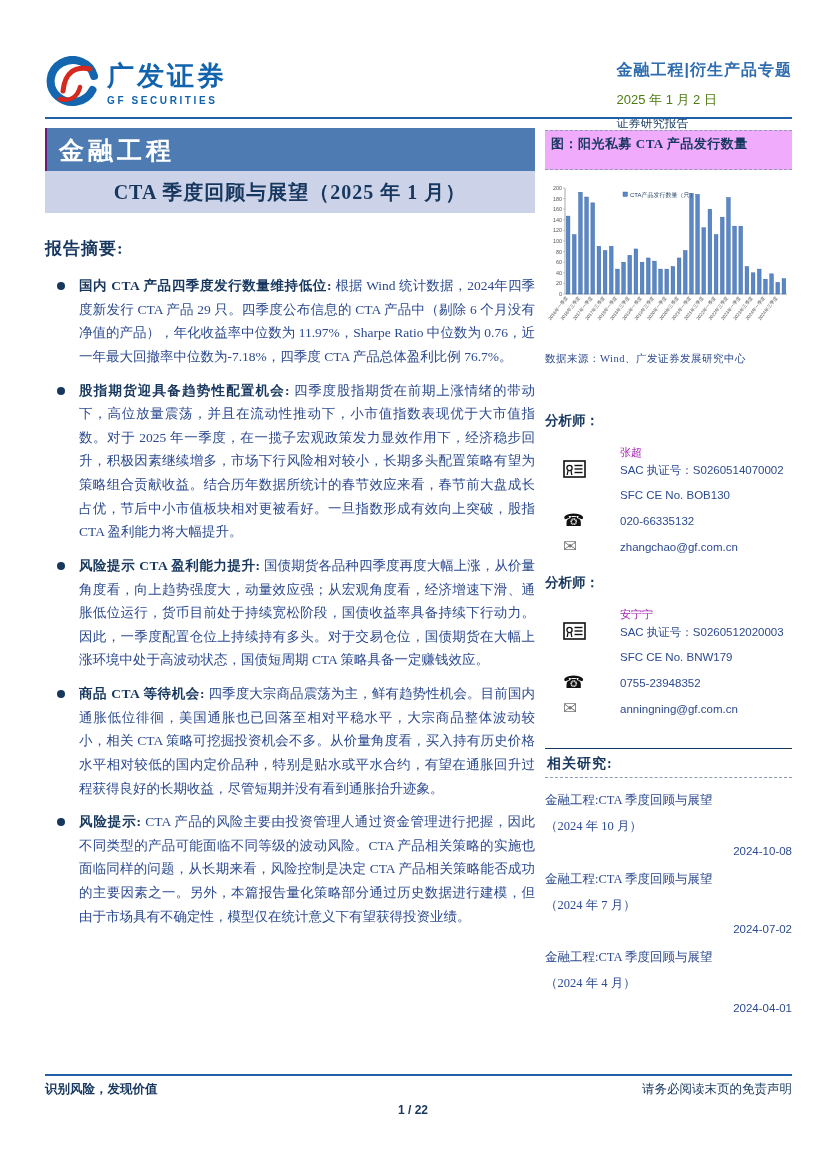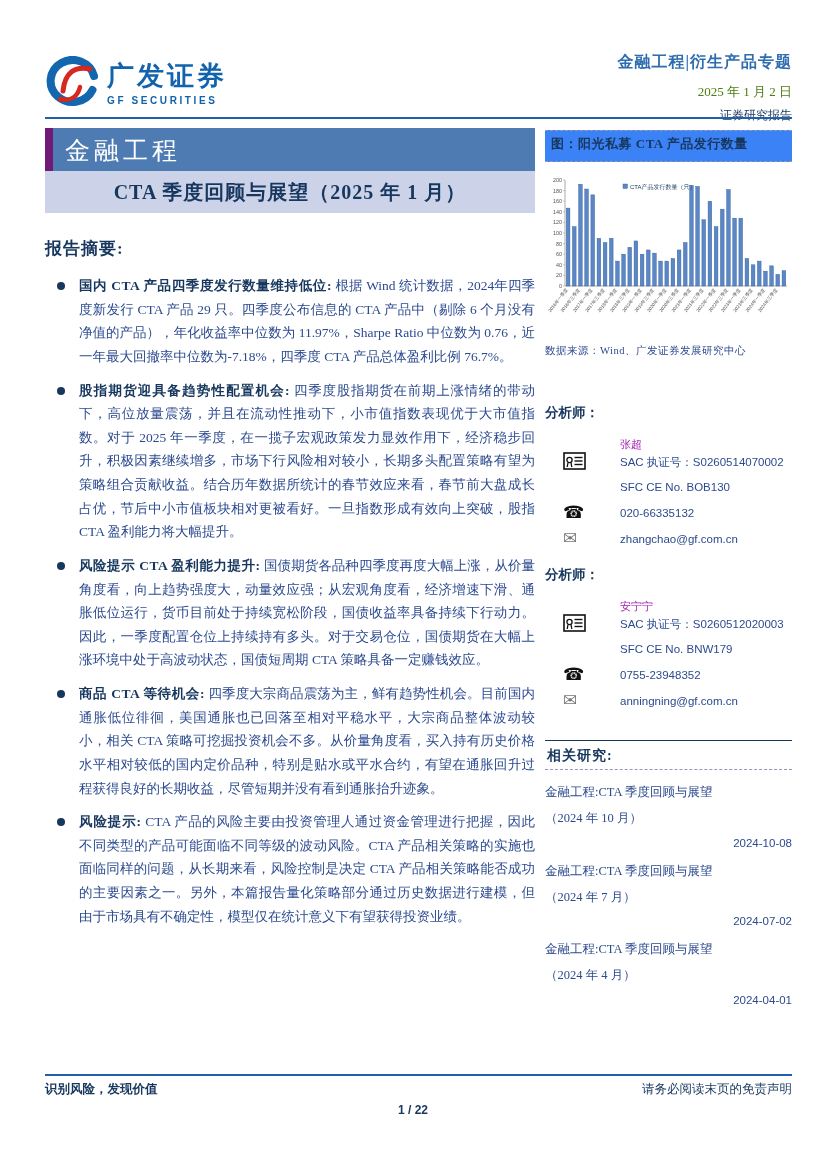--- a/index.html
+++ b/index.html
@@ -4,43 +4,43 @@
 <style>
   * { margin:0; padding:0; box-sizing:border-box; }
   body { background:#e8e8e8; font-family:"Liberation Serif","DejaVu Serif",serif; }
   .page { position:relative; width:826px; height:1169px; margin:0 auto; background:#ffffff; overflow:hidden; }
 
   
   .header { position:absolute; top:52px; left:45px; right:34px; }
   .brand { position:absolute; left:0; top:4px; display:flex; align-items:center; gap:8px; }
   .brand-text .cn { font-size:27px; font-weight:bold; color:#1263ad; letter-spacing:3px; font-family:"Liberation Sans",sans-serif; }
   .brand-text .en { font-size:10px; font-weight:bold; color:#1263ad; letter-spacing:2.6px; font-family:"Liberation Sans",sans-serif; margin-top:1px; }
-  .head-right { position:absolute; right:0; top:0; text-align:right; font-family:Liberation Serif, serif; }
+  .head-right { position:absolute; right:0; top:8px; text-align:left; font-family:Liberation Sans, sans-serif; }
   .head-right .cat  { font-size:16px; color:#2f6daf; font-weight:bold; letter-spacing:1px; }
   .head-right .date { font-size:13px; color:#4d7c0f; margin-top:10px; }
   .head-right .rep  { font-size:12px; color:#17375e; margin-top:6px; }
   .top-rule { position:absolute; top:117px; left:45px; width:747px; height:2px; background:#2060a8; }
 
   
   .left-col { position:absolute; left:45px; top:128px; width:490px; }
-  .section-band { height:43px; background:#4e7cb2; border-left:8px solid #701a75; color:#ffffff;
-                  font-size:25px; font-weight:normal; letter-spacing:4px; padding:6px 0 0 12px; }
+  .section-band { height:43px; background:#4e7cb2; border-left:2px solid #701a75; color:#ffffff;
+                  font-size:25px; font-weight:bold; letter-spacing:4px; padding:6px 0 0 12px; }
   .title-band { height:42px; background:#ccd3e8; color:#17375e; text-align:center;
                 font-size:20px; font-weight:bold; padding-top:8px; letter-spacing:1px; }
   .summary-h { margin-top:24px; font-size:17px; font-weight:bold; color:#17375e; letter-spacing:1px; }
   .bullets { margin-top:14px; }
   .bullet { display:flex; margin-bottom:10px; }
   .dot { flex:0 0 auto; width:8px; height:8px; border-radius:50%; background:#17375e; margin:8px 14px 0 12px; }
   .btext { flex:1; font-size:13.5px; line-height:1.75; color:#2c4a8f; text-align:justify; }
   .btext b { color:#17375e; letter-spacing:0.5px; }
 
   
   .right-col { position:absolute; left:545px; top:130px; width:247px; }
-  .chart-card-title { background:#3b82f6; border-top:1px dashed #8f99b8; border-bottom:1px dashed #8f99b8;
-                      color:#17375e; font-weight:bold; font-size:13px; padding:4px 4px 8px 6px; letter-spacing:0.5px; }
+  .chart-card-title { background:#f0abfc; border-top:1px dashed #8f99b8; border-bottom:1px dashed #8f99b8;
+                      color:#17375e; font-weight:bold; font-size:13px; padding:4px 4px 16px 6px; letter-spacing:0.5px; }
   .chart-wrap { margin-top:6px; }
   .chart-source { font-size:10.5px; color:#2c4a8f; margin-top:4px; letter-spacing:0.5px; }
 
   .analysts { margin-top:46px; }
   .person { margin-bottom:10px; }
   .p-row { display:flex; align-items:flex-start; min-height:26px; }
   .p-label { width:75px; font-size:13.5px; font-weight:bold; color:#17375e; }
   .p-name { font-size:11px; color:#a21caf;margin-top:33px; }
   .icon-cell { width:75px; padding-left:18px; }
   .p-val { flex:1; font-size:11.5px; color:#2c4a8f; font-family:"Liberation Sans",sans-serif; padding-top:3px; }

